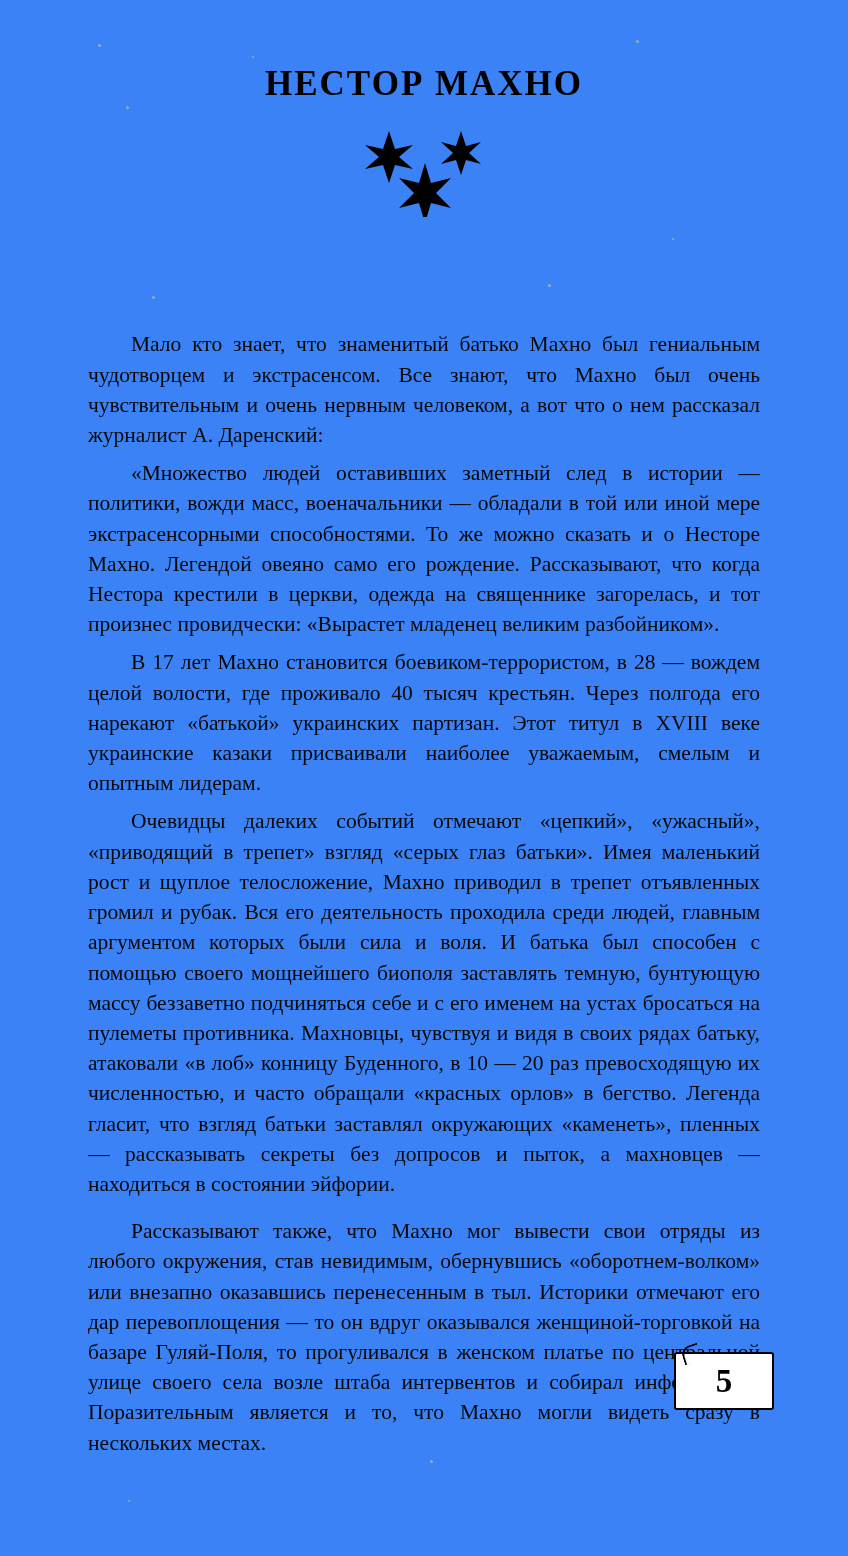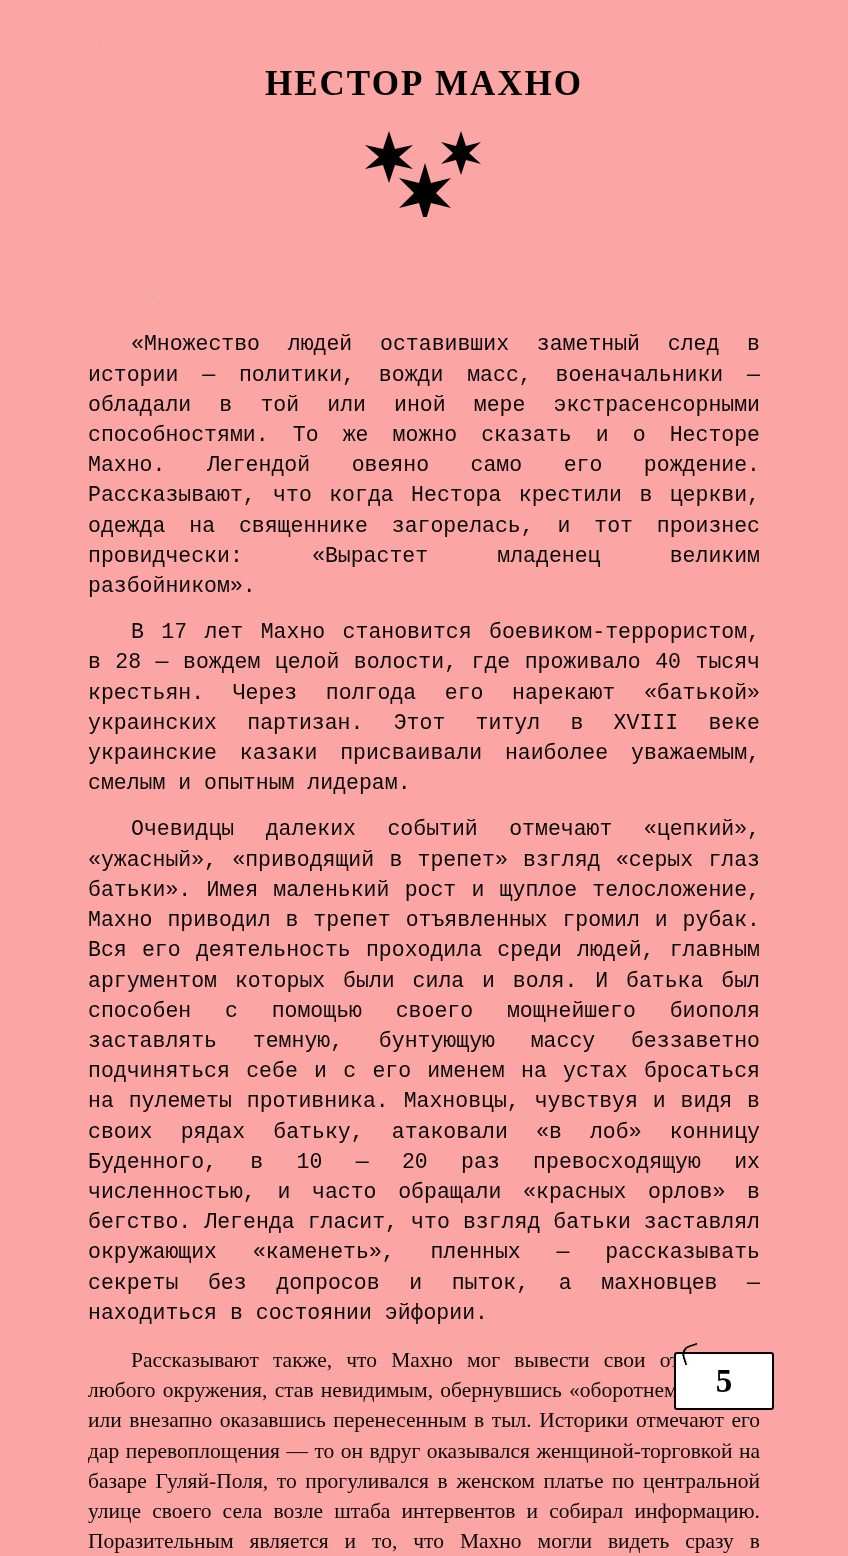--- a/index.html
+++ b/index.html
@@ -4,21 +4,21 @@
 <style>
   html, body {
     margin: 0;
     padding: 0;
     background: #ffffff;
   }
   .page {
     position: relative;
     width: 848px;
     height: 1556px;
-    background: #fca5a5;
+    background: #3b82f6;
     overflow: hidden;
     font-family: "Liberation Serif", "DejaVu Serif", serif;
     color: #0a0a0a;
   }
   .content {
     position: absolute;
     left: 88px;
     top: 0;
     width: 672px;
     height: 1556px;
@@ -49,22 +49,21 @@
     text-align: justify;
     text-justify: inter-word;
     color: #080808;
     hyphens: manual;
   }
   .body-text p {
     margin: 0;
     text-indent: 2.0em;
   }
   .body-text p.tight {
-    margin-top: 16px;
-    font-family: Liberation Mono, monospace;
+    margin-top: 8px;
   }
   .body-text p.gap {
     margin-top: 17px;
   }
   .page-number-box {
     position: absolute;
     right: 74px;
     bottom: 146px;
     width: 96px;
     height: 54px;
@@ -125,20 +124,21 @@
       <svg width="190" height="90" viewBox="0 0 190 90" aria-hidden="true">
         <g fill="#000">
           <path d="M60 4 L66 22 L84 18 L70 30 L84 42 L66 38 L60 56 L54 38 L36 42 L50 30 L36 18 L54 22 Z"></path>
           <path d="M132 4 L137 19 L152 15 L140 26 L152 37 L137 33 L132 48 L127 33 L112 37 L124 26 L112 15 L127 19 Z"></path>
           <path d="M96 36 L102 56 L122 51 L107 66 L122 81 L102 76 L96 96 L90 76 L70 81 L85 66 L70 51 L90 56 Z"></path>
         </g>
       </svg>
     </div>
 
     <div class="body-text">
+      <p>Мало кто знает, что знаменитый батько Махно был гениальным чудотворцем и экстрасенсом. Все знают, что Махно был очень чувствительным и очень нервным человеком, а вот что о нем рассказал журналист А. Даренский:</p>
       <p class="tight">«Множество людей оставивших заметный след в истории — политики, вожди масс, военачальники — обладали в той или иной мере экстрасенсорными способностями. То же можно сказать и о Несторе Махно. Легендой овеяно само его рождение. Рассказывают, что когда Нестора крестили в церкви, одежда на священнике загорелась, и тот произнес провидчески: «Вырастет младенец великим разбойником».</p>
       <p class="tight">В 17 лет Махно становится боевиком-террористом, в 28 — вождем целой волости, где проживало 40 тысяч крестьян. Через полгода его нарекают «батькой» украинских партизан. Этот титул в XVIII веке украинские казаки присваивали наиболее уважаемым, смелым и опытным лидерам.</p>
       <p class="tight">Очевидцы далеких событий отмечают «цепкий», «ужасный», «приводящий в трепет» взгляд «серых глаз батьки». Имея маленький рост и щуплое телосложение, Махно приводил в трепет отъявленных громил и рубак. Вся его деятельность проходила среди людей, главным аргументом которых были сила и воля. И батька был способен с помощью своего мощнейшего биополя заставлять темную, бунтующую массу беззаветно подчиняться себе и с его именем на устах бросаться на пулеметы противника. Махновцы, чувствуя и видя в своих рядах батьку, атаковали «в лоб» конницу Буденного, в 10 — 20 раз превосходящую их численностью, и часто обращали «красных орлов» в бегство. Легенда гласит, что взгляд батьки заставлял окружающих «каменеть», пленных — рассказывать секреты без допросов и пыток, а махновцев — находиться в состоянии эйфории.</p>
       <p class="gap">Рассказывают также, что Махно мог вывести свои отряды из любого окружения, став невидимым, обернувшись «оборотнем-волком» или внезапно оказавшись перенесенным в тыл. Историки отмечают его дар перевоплощения — то он вдруг оказывался женщиной-торговкой на базаре Гуляй-Поля, то прогуливался в женском платье по центральной улице своего села возле штаба интервентов и собирал информацию. Поразительным является и то, что Махно могли видеть сразу в нескольких местах.</p>
     </div>
 
   </div>
 
   <div class="page-number-box">
     <span class="page-number">5</span>

